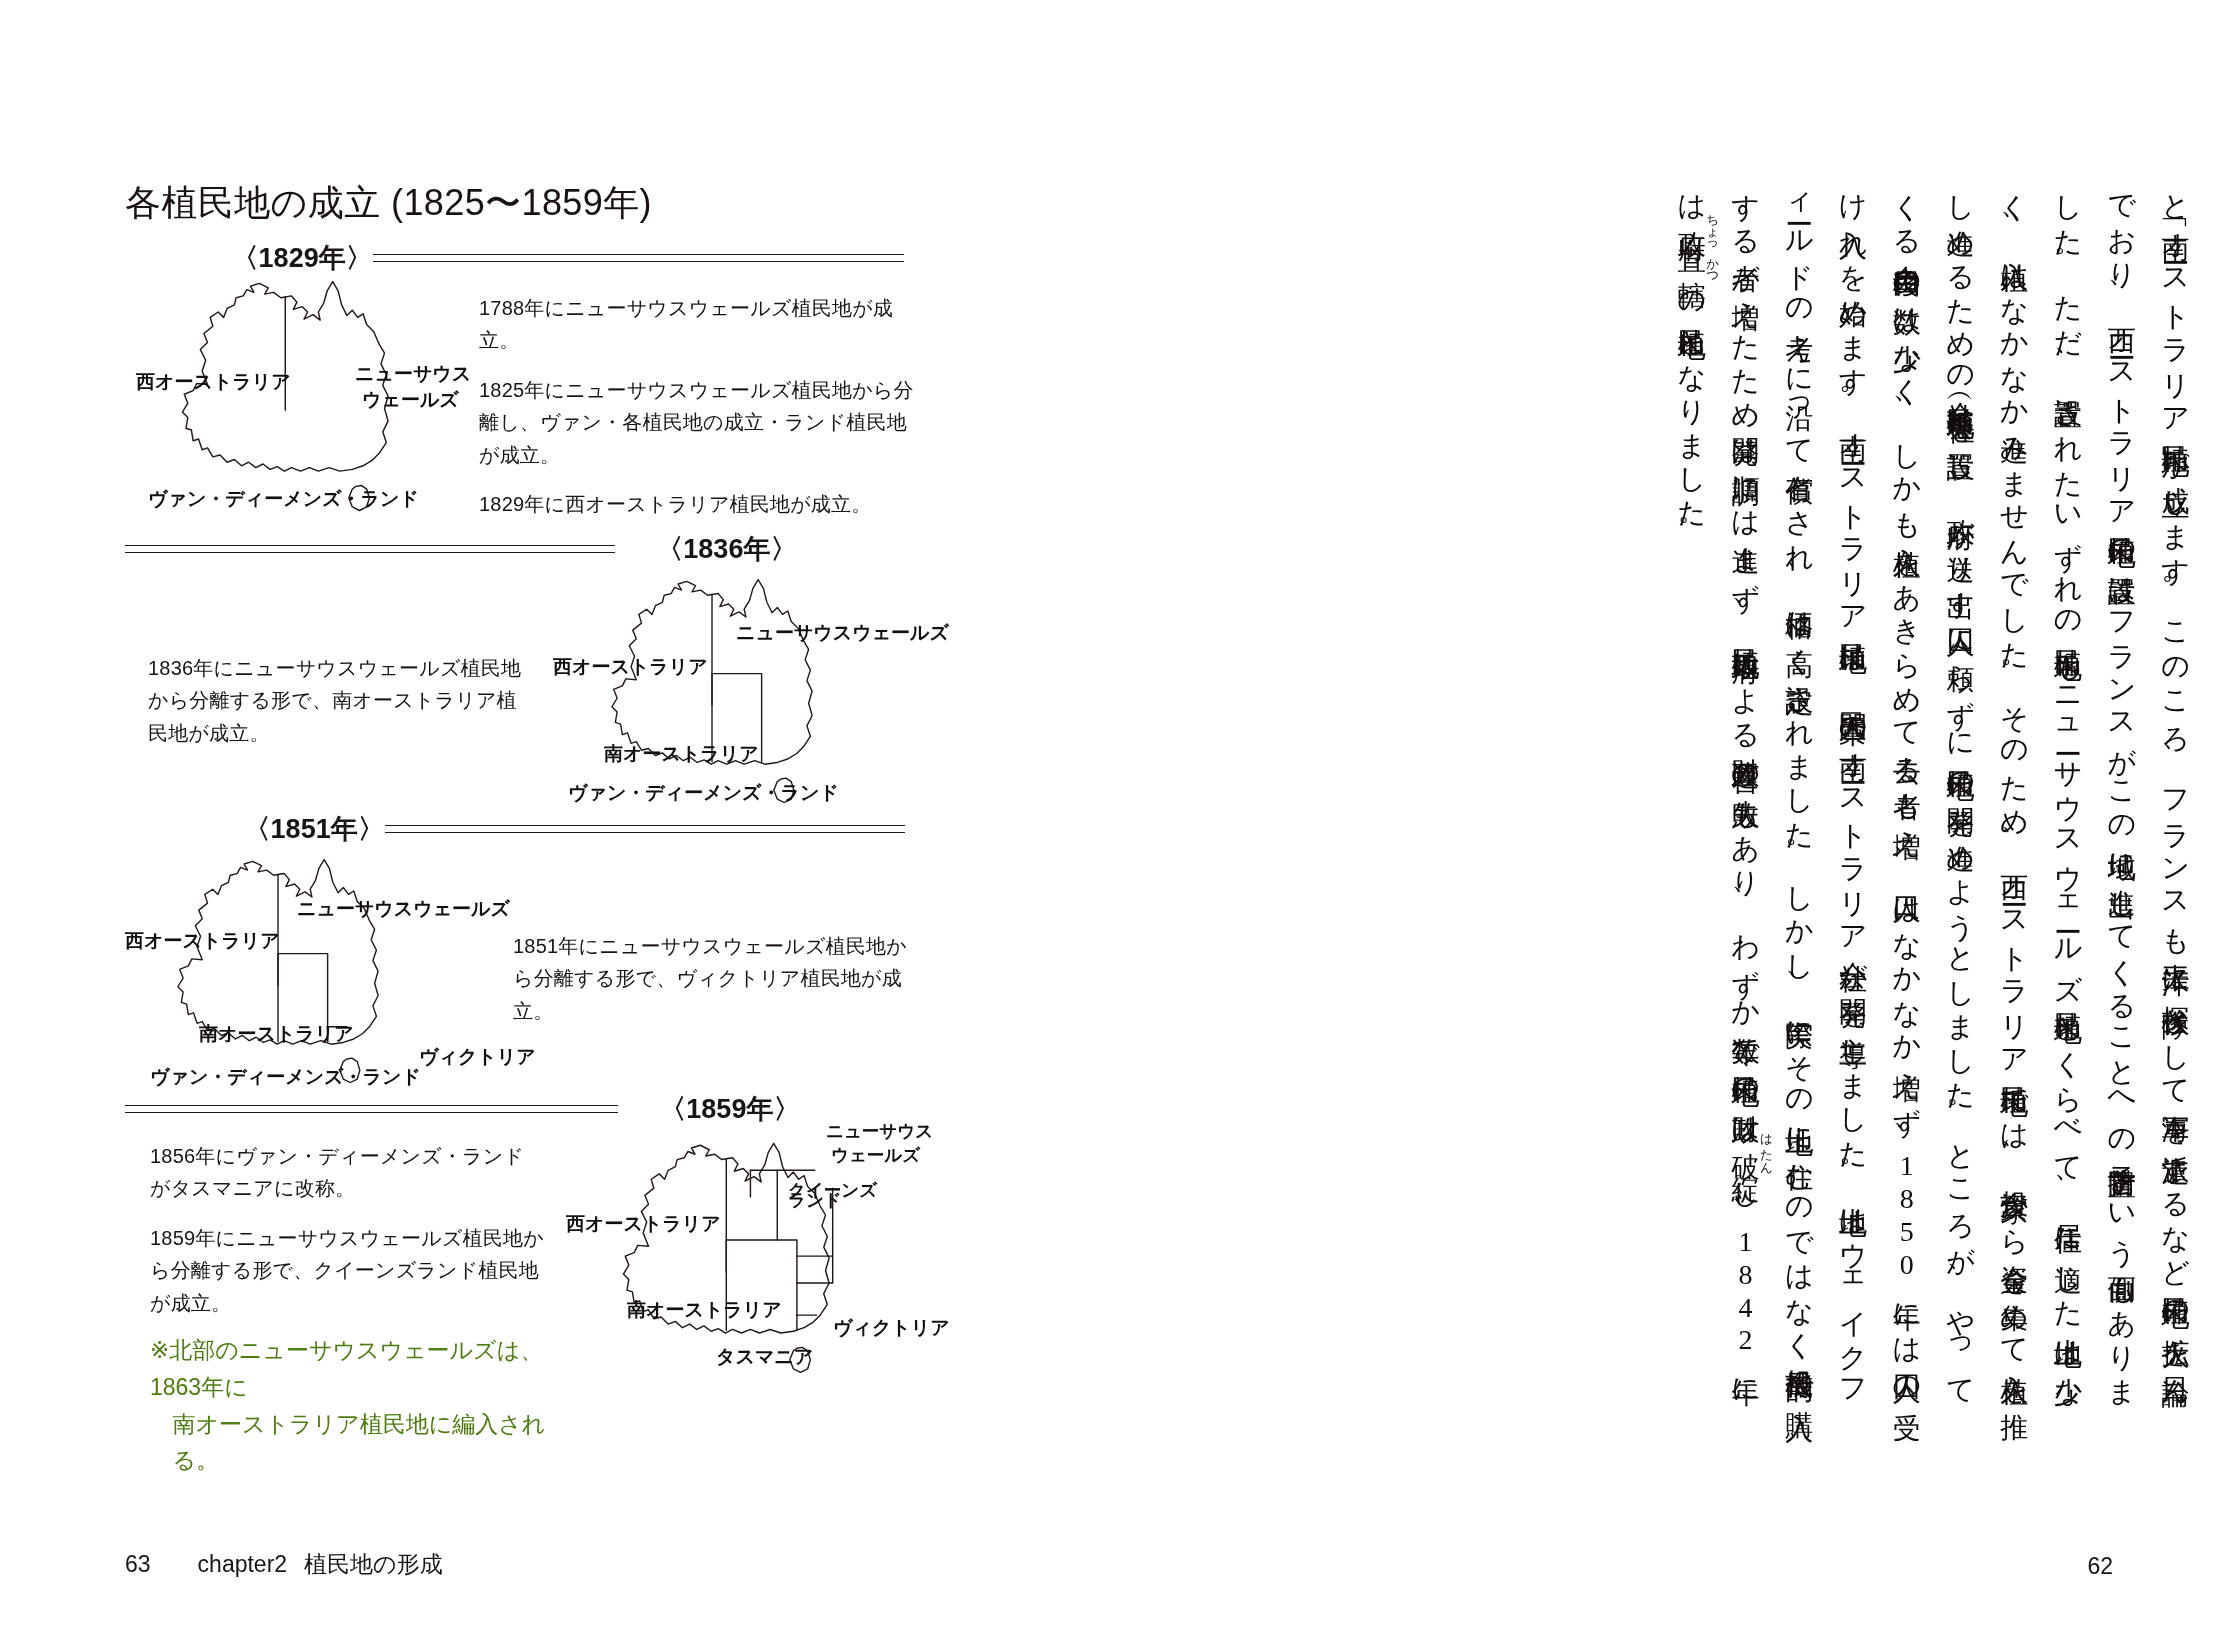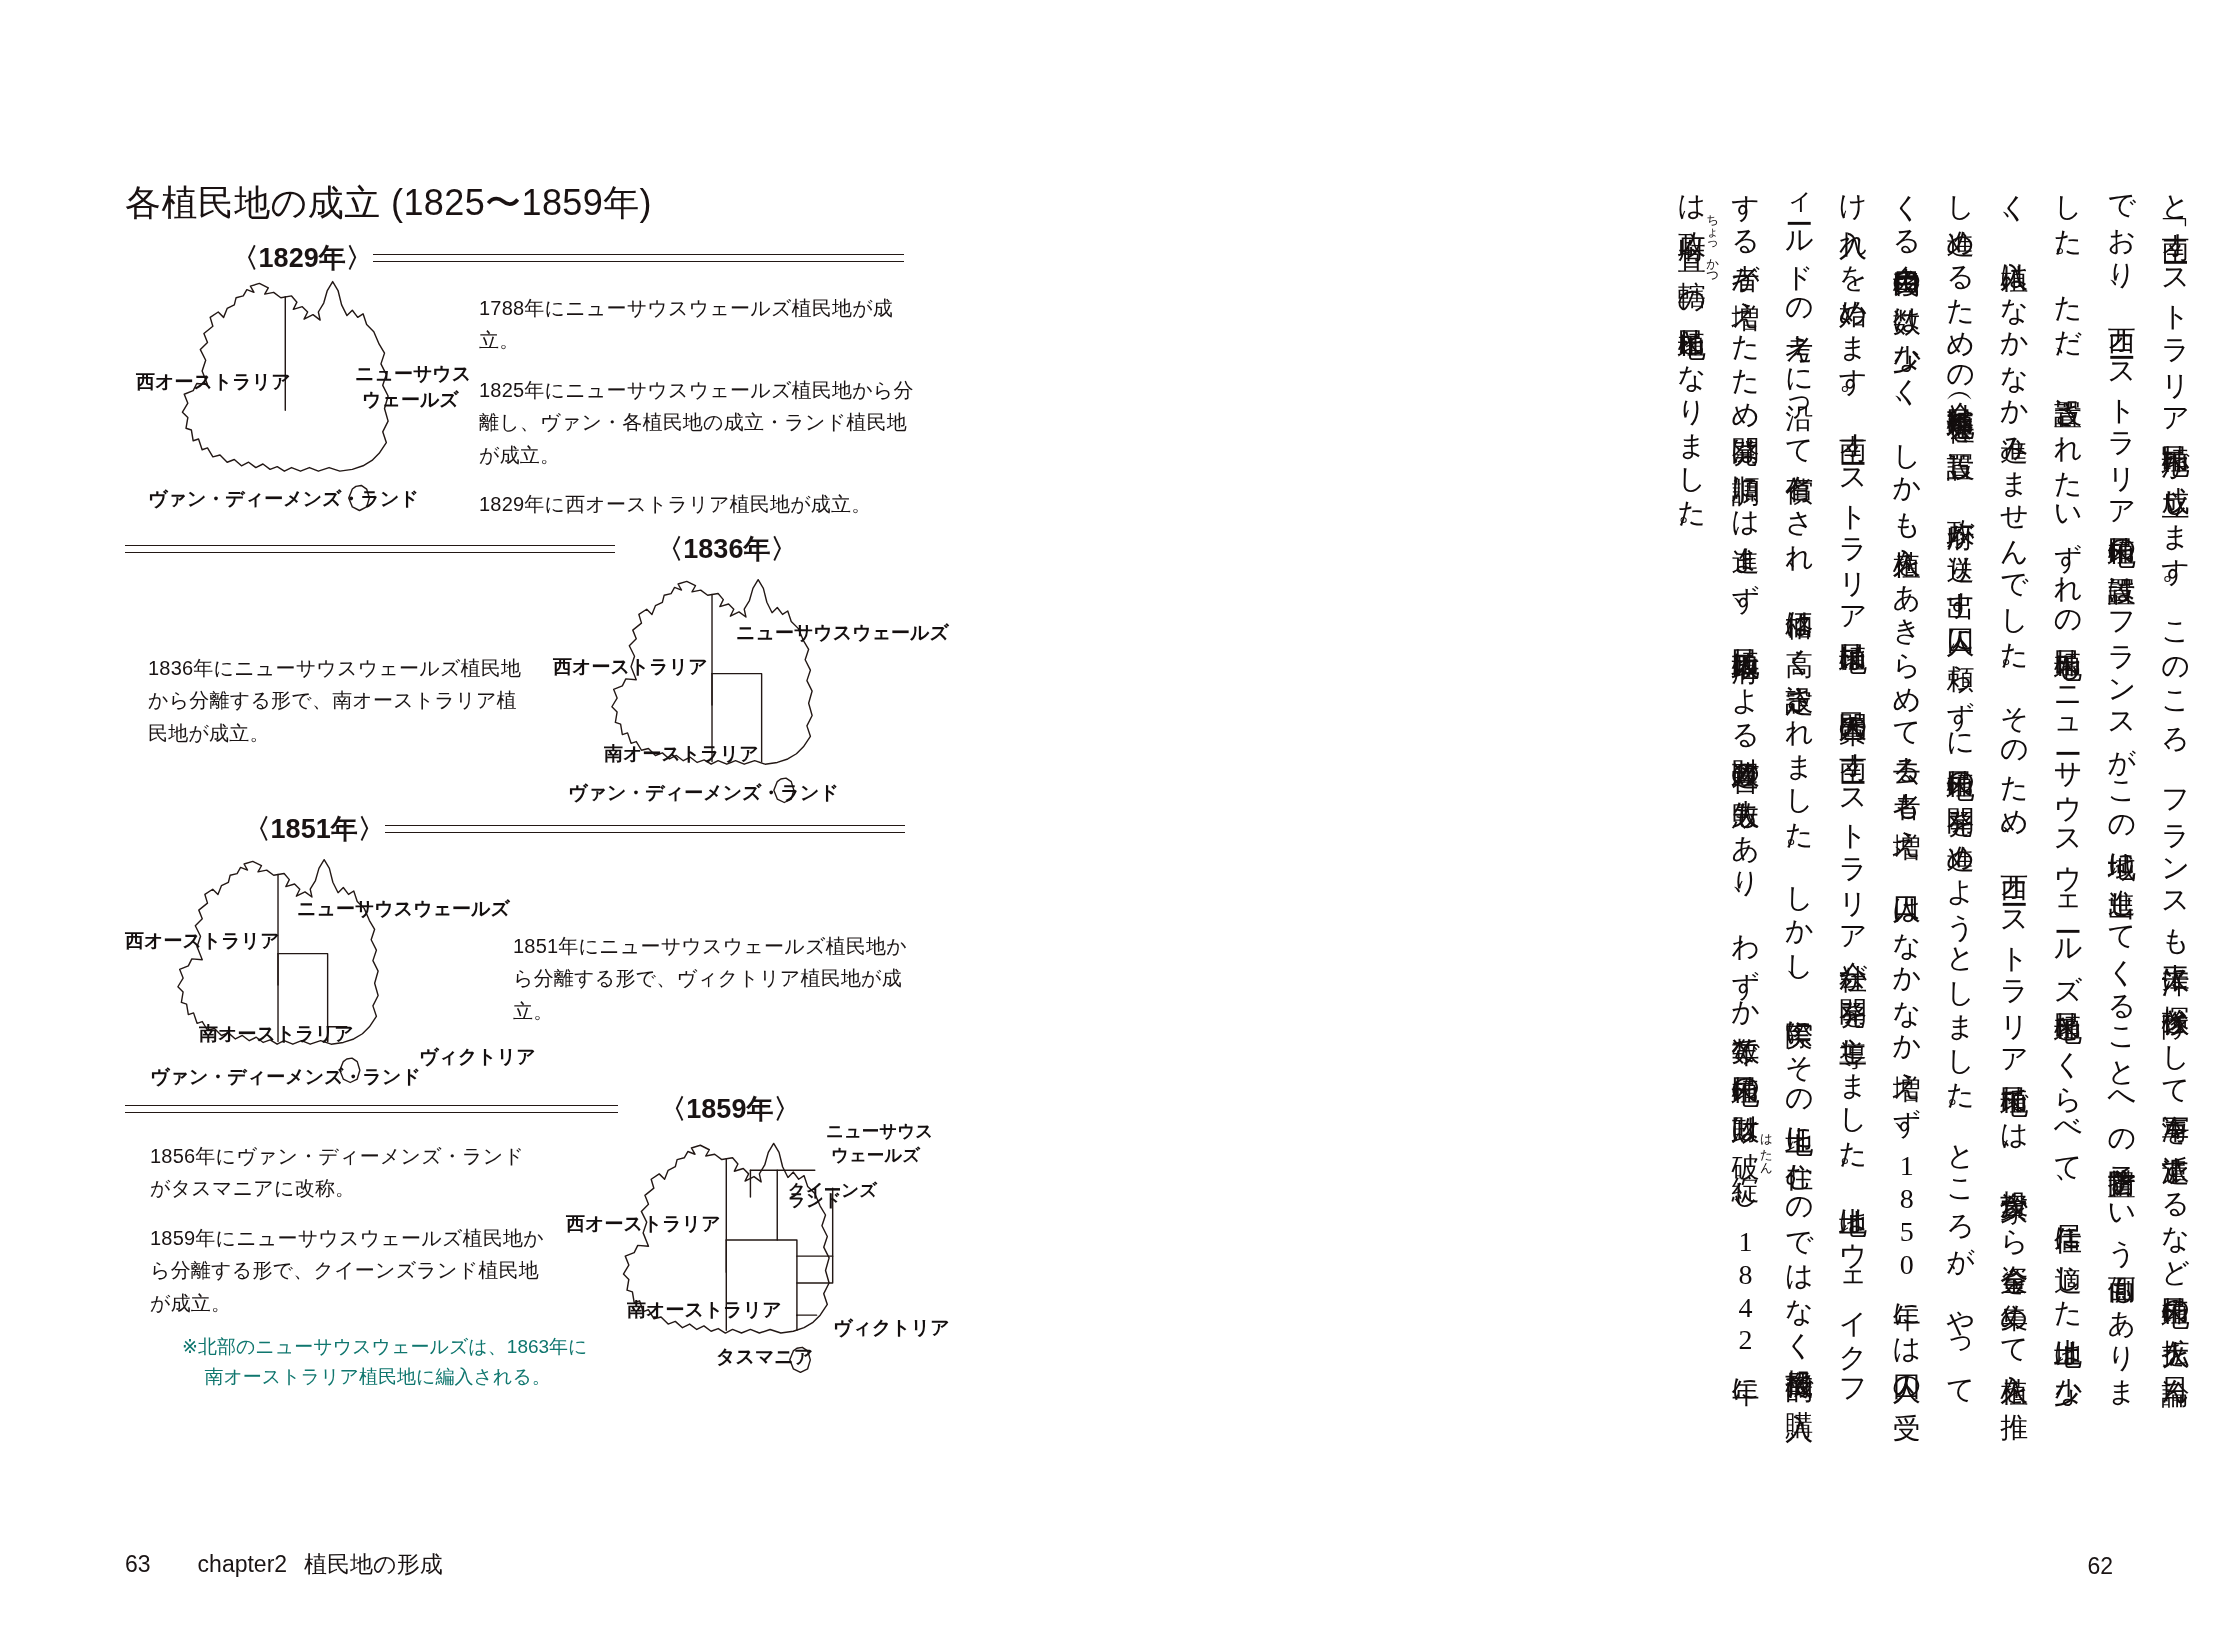--- a/index.html
+++ b/index.html
@@ -61,24 +61,23 @@
     position: absolute;
     font-size: 20px;
     line-height: 1.62;
     letter-spacing: 0.2px;
     color: #1a1414;
   }
   .note p { margin: 0 0 17px 0; }
   .note p:last-child { margin-bottom: 0; }
   .footnote {
     position: absolute;
-    font-size: 19px;
+    font-size: 23px;
     line-height: 1.6;
-    color: #0f766e;
-    margin-left: 32px;
+    color: #4d7c0f;
   }
   .footnote .cont { display: block; padding-left: 22.4px; }
 
   
   .map {
     position: absolute;
   }
   .map svg { display: block; overflow: visible; }
 
   .maplabel {

